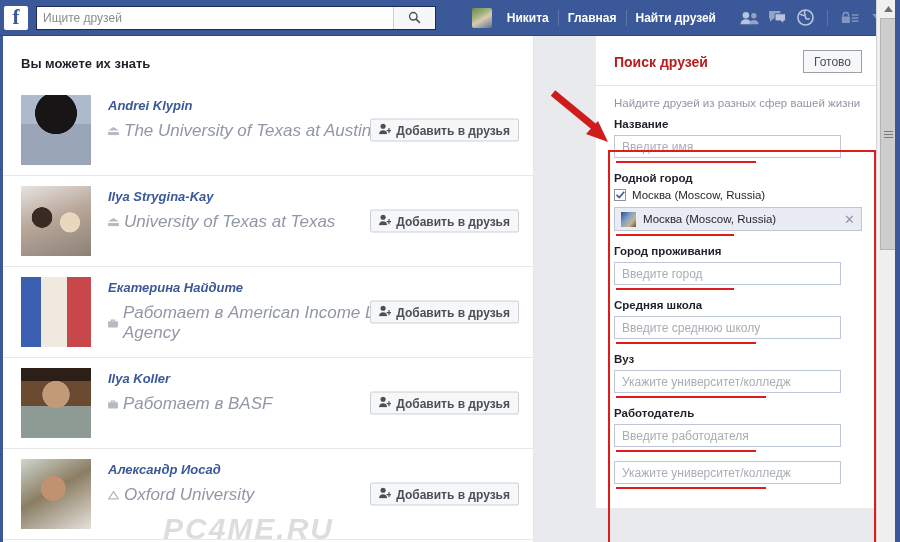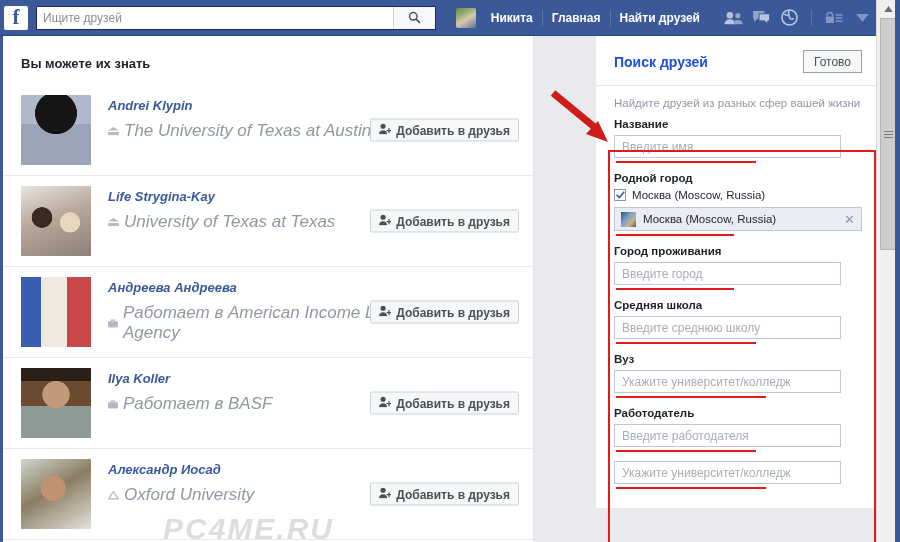--- a/index.html
+++ b/index.html
@@ -40,21 +40,21 @@
   }
   #search-input::placeholder { color: #8c8c8c; }
   #search-btn {
     width: 42px; height: 22px; background: #f6f7f8;
     border-left: 1px solid #ccd0d5;
     display: flex; align-items: center; justify-content: center;
     cursor: pointer;
   }
   .nav-right {
     margin-left: auto; display: flex; align-items: center;
-    height: 36px; padding-right: 24px;
+    height: 36px; padding-right: 8px;
   }
   .nav-avatar {
     width: 20px; height: 20px; margin-right: 6px; border-radius: 2px;
     background: linear-gradient(150deg,#6b8a4e 0%, #9fb27a 35%, #d9cbb0 55%, #5e7391 100%);
     flex: 0 0 auto;
   }
   .nav-link {
     color: #fff; font-weight: bold; font-size: 12px;
     padding: 0 9px; white-space: nowrap; cursor: pointer;
     line-height: 36px;
@@ -147,21 +147,21 @@
   #right-col {
     position: absolute; left: 596px; top: 0;
     width: 280px; height: 506px;
   }
   #fs-card { background: #fff; padding-bottom: 10px; }
   #fs-head {
     display: flex; align-items: center; justify-content: space-between;
     padding: 14px 14px 12px 18px;
     border-bottom: 1px solid #e5e5e5;
   }
-  #fs-title { font-size: 14px; font-weight: bold; color: #1d4ed8; }
+  #fs-title { font-size: 14px; font-weight: bold; color: #b91c1c; }
   #done-btn {
     height: 23px; padding: 0 10px; font-size: 12px; color: #4b4f56;
     background: #f6f7f8; border: 1px solid #9d9fa2; border-radius: 0;
     cursor: pointer; font-family: "Liberation Sans", sans-serif;
   }
   #fs-hint {
     padding: 10px 10px 8px 18px; font-size: 11.5px;
     color: #9197a3; line-height: 14px;
   }
   .fs-field { padding: 0 14px 0 18px; margin-bottom: 4px; }
@@ -328,21 +328,21 @@
               <path d="M10.2 5h1.3v2.1h2.1v1.3h-2.1v2.1h-1.3V8.4H8.2V7.1h2z" fill="#4b4f56"></path>
             </svg>
         </span>
         <span>Добавить в друзья</span>
       </div>
     </div>
 
     <div class="sug-row">
       <div class="sug-avatar av2"></div>
       <div class="sug-body">
-        <div class="sug-name">Life Strygina-Kay</div>
+        <div class="sug-name">Ilya Strygina-Kay</div>
         <div class="sug-sub">
           <span class="gi">
             <svg width="11" height="9" viewBox="0 0 12 10">
                 <path d="M0 9h12V5.6H0z" fill="#b4b9c2"></path>
                 <path d="M6 0L0 4h12z" fill="#b4b9c2"></path>
               </svg>
           </span>
           <span>University of Texas at Texas</span>
         </div>
       </div>
@@ -354,21 +354,21 @@
               <path d="M10.2 5h1.3v2.1h2.1v1.3h-2.1v2.1h-1.3V8.4H8.2V7.1h2z" fill="#4b4f56"></path>
             </svg>
         </span>
         <span>Добавить в друзья</span>
       </div>
     </div>
 
     <div class="sug-row">
       <div class="sug-avatar av3"></div>
       <div class="sug-body">
-        <div class="sug-name">Андреева Андреева</div>
+        <div class="sug-name">Екатерина Найдите</div>
         <div class="sug-sub">
           <span class="gi">
             <svg width="10" height="9" viewBox="0 0 11 10">
                 <rect x="0" y="2.4" width="11" height="7" rx="1" fill="#b4b9c2"></rect>
                 <path d="M3.6 2.4V1.2h3.8v1.2" fill="none" stroke="#b4b9c2" stroke-width="1.3"></path>
               </svg>
           </span>
           <span>Работает в American Income Life - Diecedue Agency</span>
         </div>
       </div>

